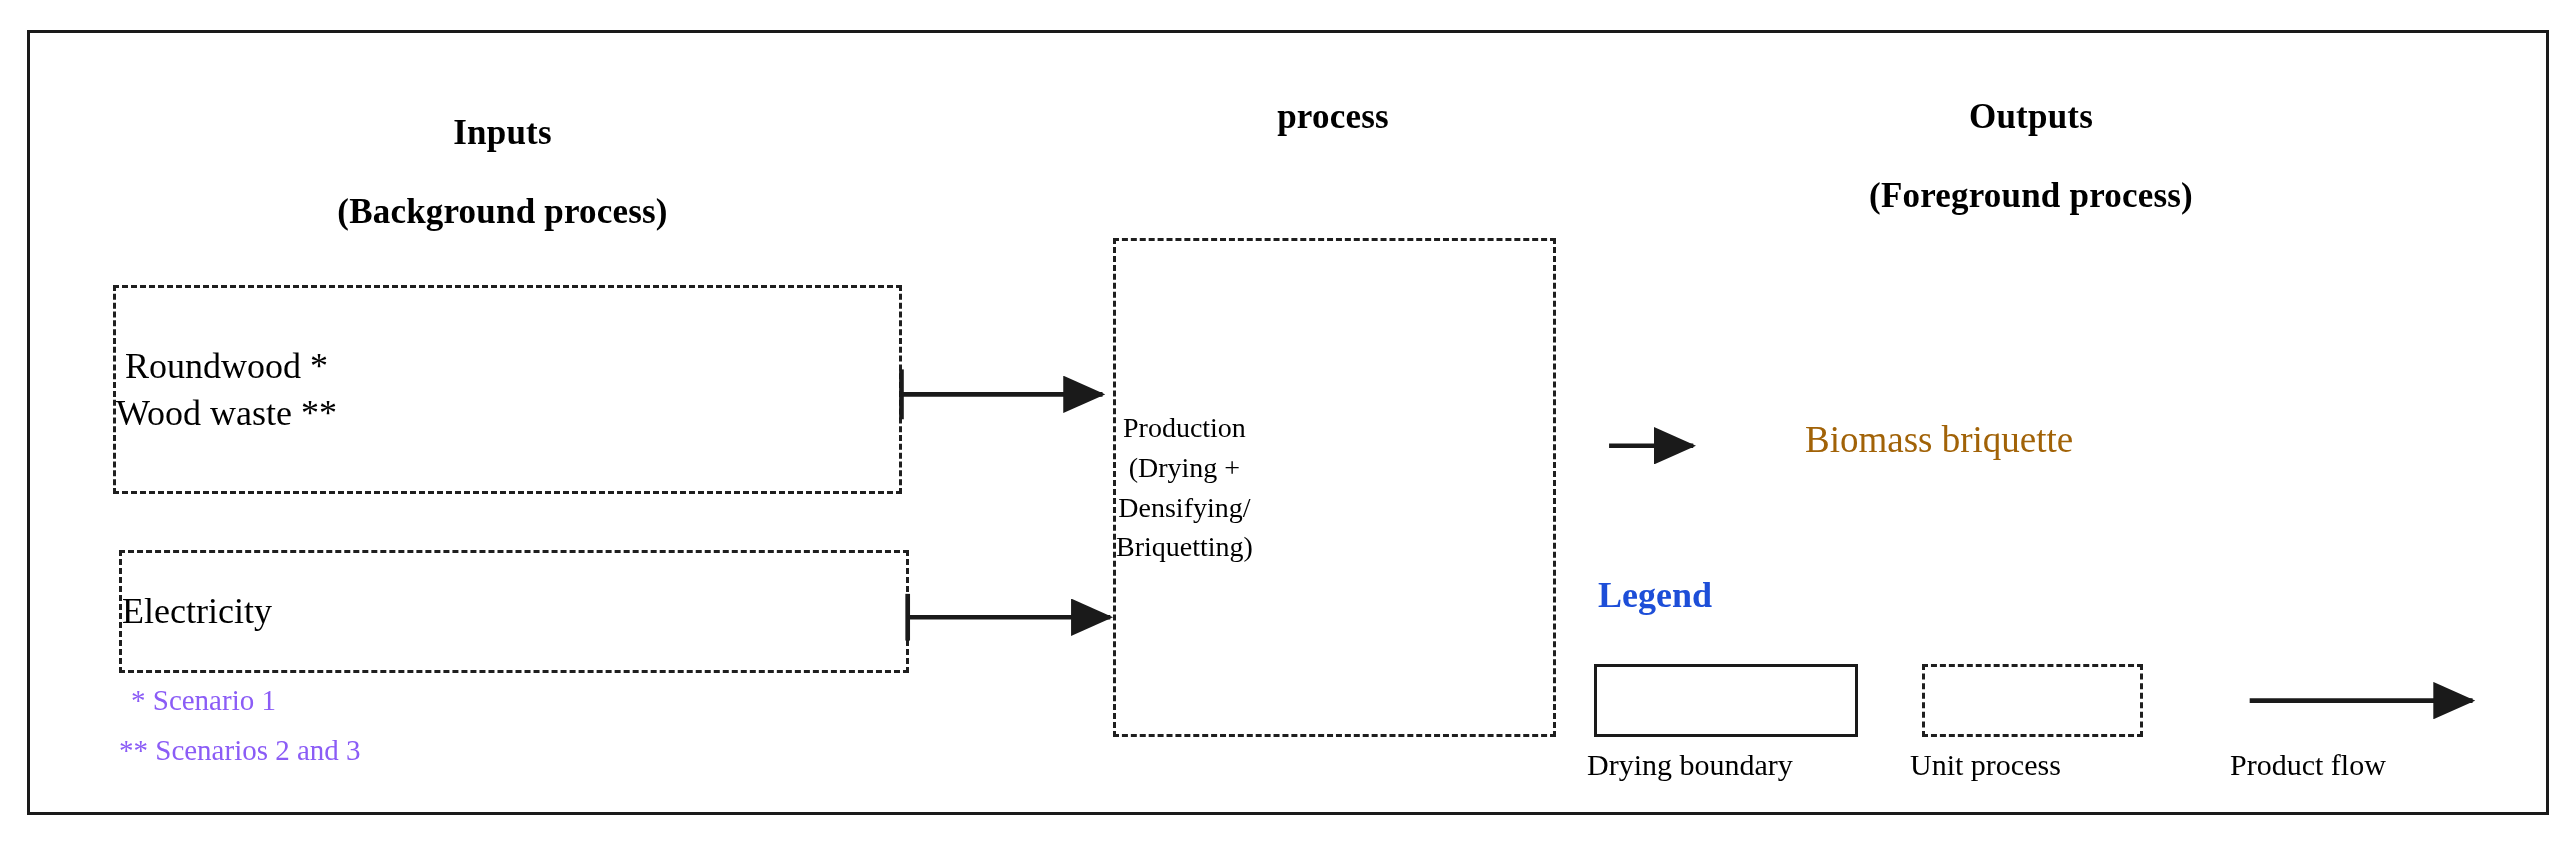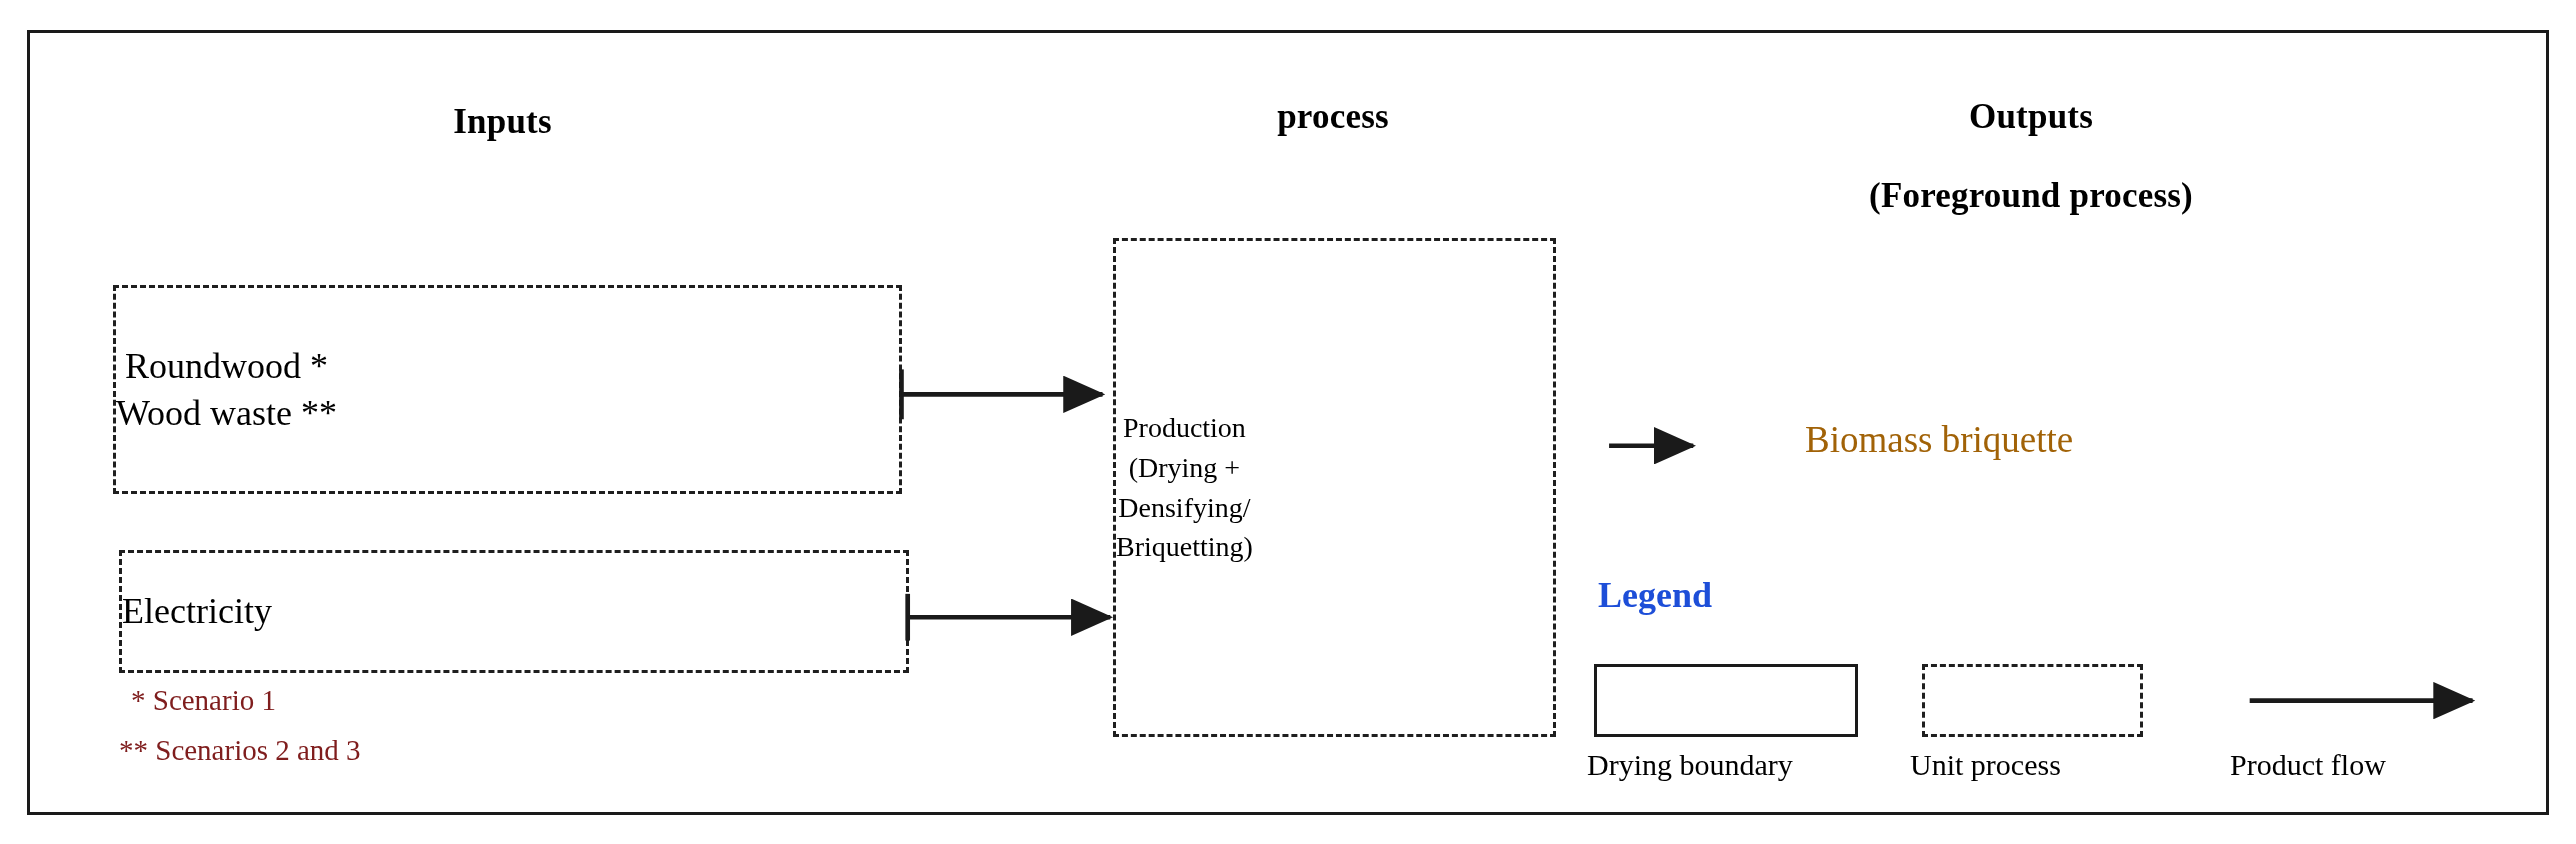--- a/index.html
+++ b/index.html
@@ -35,21 +35,21 @@
     text-align: center;
     font-weight: bold;
     font-size: 35px;
     line-height: 1.12;
     letter-spacing: 0.2px;
     white-space: pre-line;
     color: #000;
   }
   .col-heading .line { display: block; }
 
-  #heading-inputs   { left: 109px;  top: 63px;  width: 787px; }
+  #heading-inputs   { left: 109px;  top: 74px;  width: 787px; }
   #heading-fore     { left: 1107px; top: 58px;  width: 452px;  }
   #heading-outputs  { left: 1567px; top: 58px;  width: 928px; }
 
   
   .dashed-box {
     position: absolute;
     box-sizing: border-box;
     border: 3.1px dashed #1f1f1f;
     background: transparent;
     display: flex;
@@ -75,21 +75,21 @@
   #box-production .box-text {
     line-height: 1.42;
     font-size: 28px;
   }
 
   
   .footnote {
     position: absolute;
     font-size: 29px;
     line-height: 1.0;
-    color: #7f1d1d;
+    color: #8b5cf6;
     white-space: nowrap;
   }
   #footnote-1 { left: 131px; top: 686px; }
   #footnote-2 { left: 119px; top: 736px; }
 
   
   #wiring {
     position: absolute;
     left: 0; top: 0;
     width: 2576px;
@@ -148,20 +148,21 @@
 </style>
 </head>
 <body>
 
 <div id="stage">
 
   <div class="system-frame"></div>
 
   <div class="col-heading" id="heading-inputs">
     <span class="line">Inputs</span>
+    <span class="line">(Background process)</span>
   </div>
 
   <div class="col-heading" id="heading-fore">
     <span class="line">process</span>
   </div>
 
   <div class="col-heading" id="heading-outputs">
     <span class="line">Outputs</span>
     <span class="line">(Foreground process)</span>
   </div>

